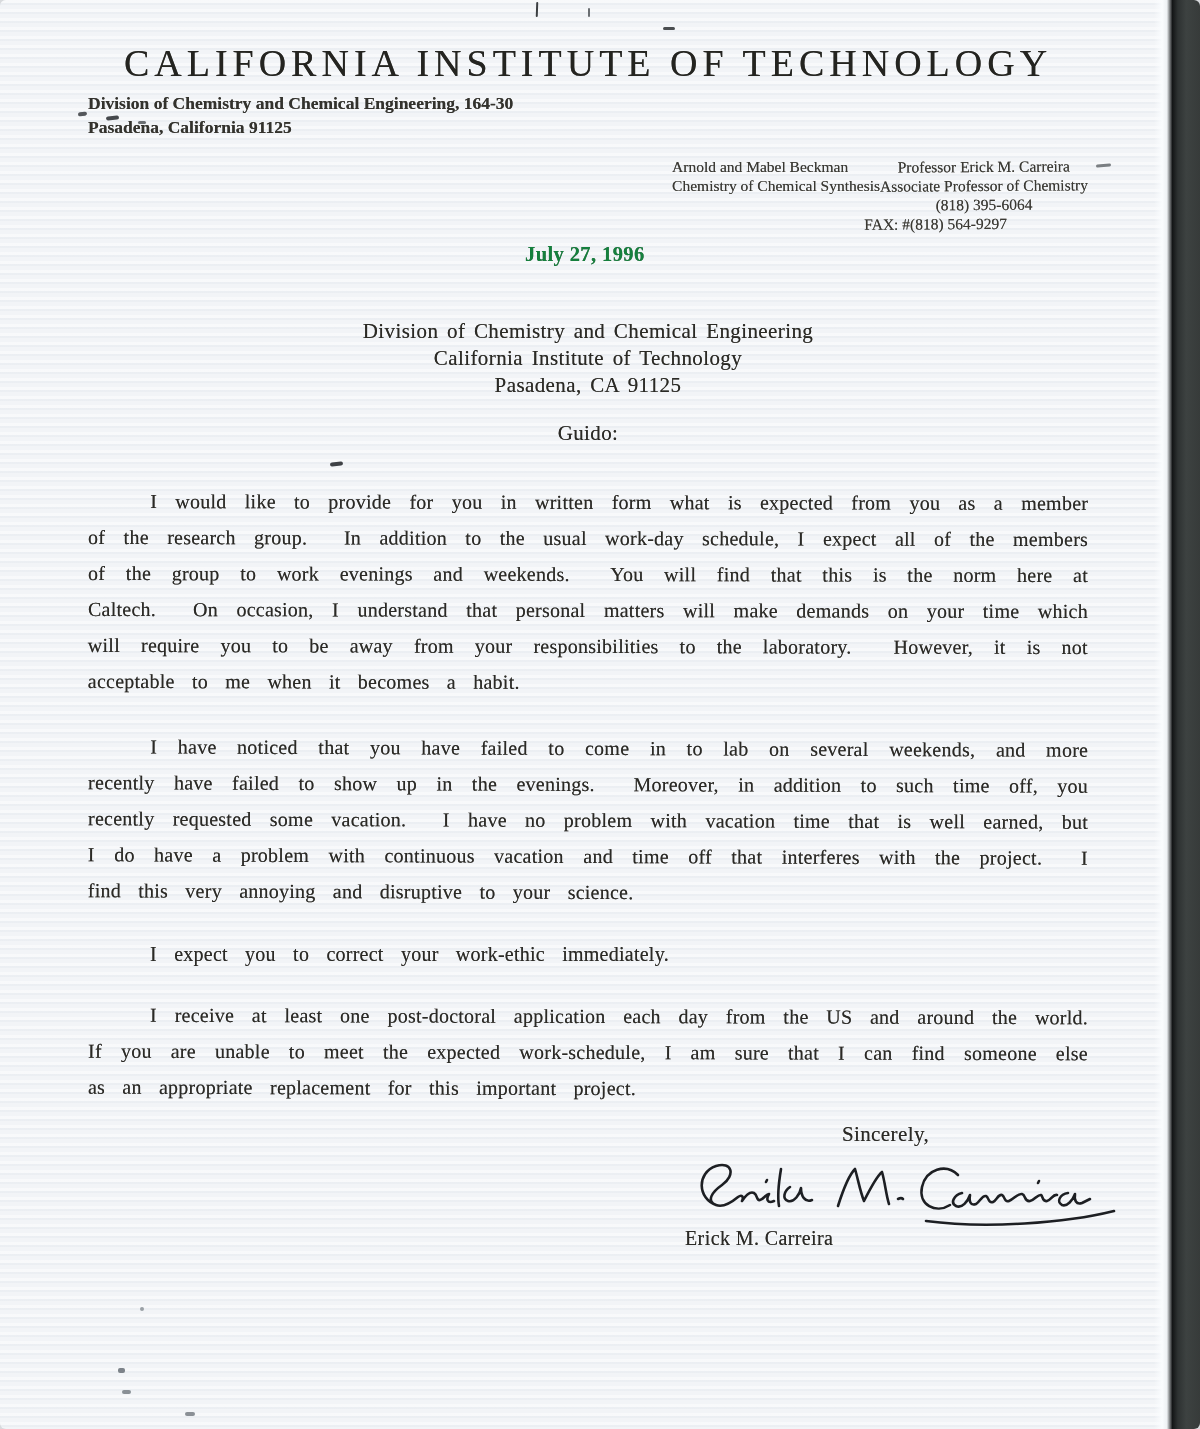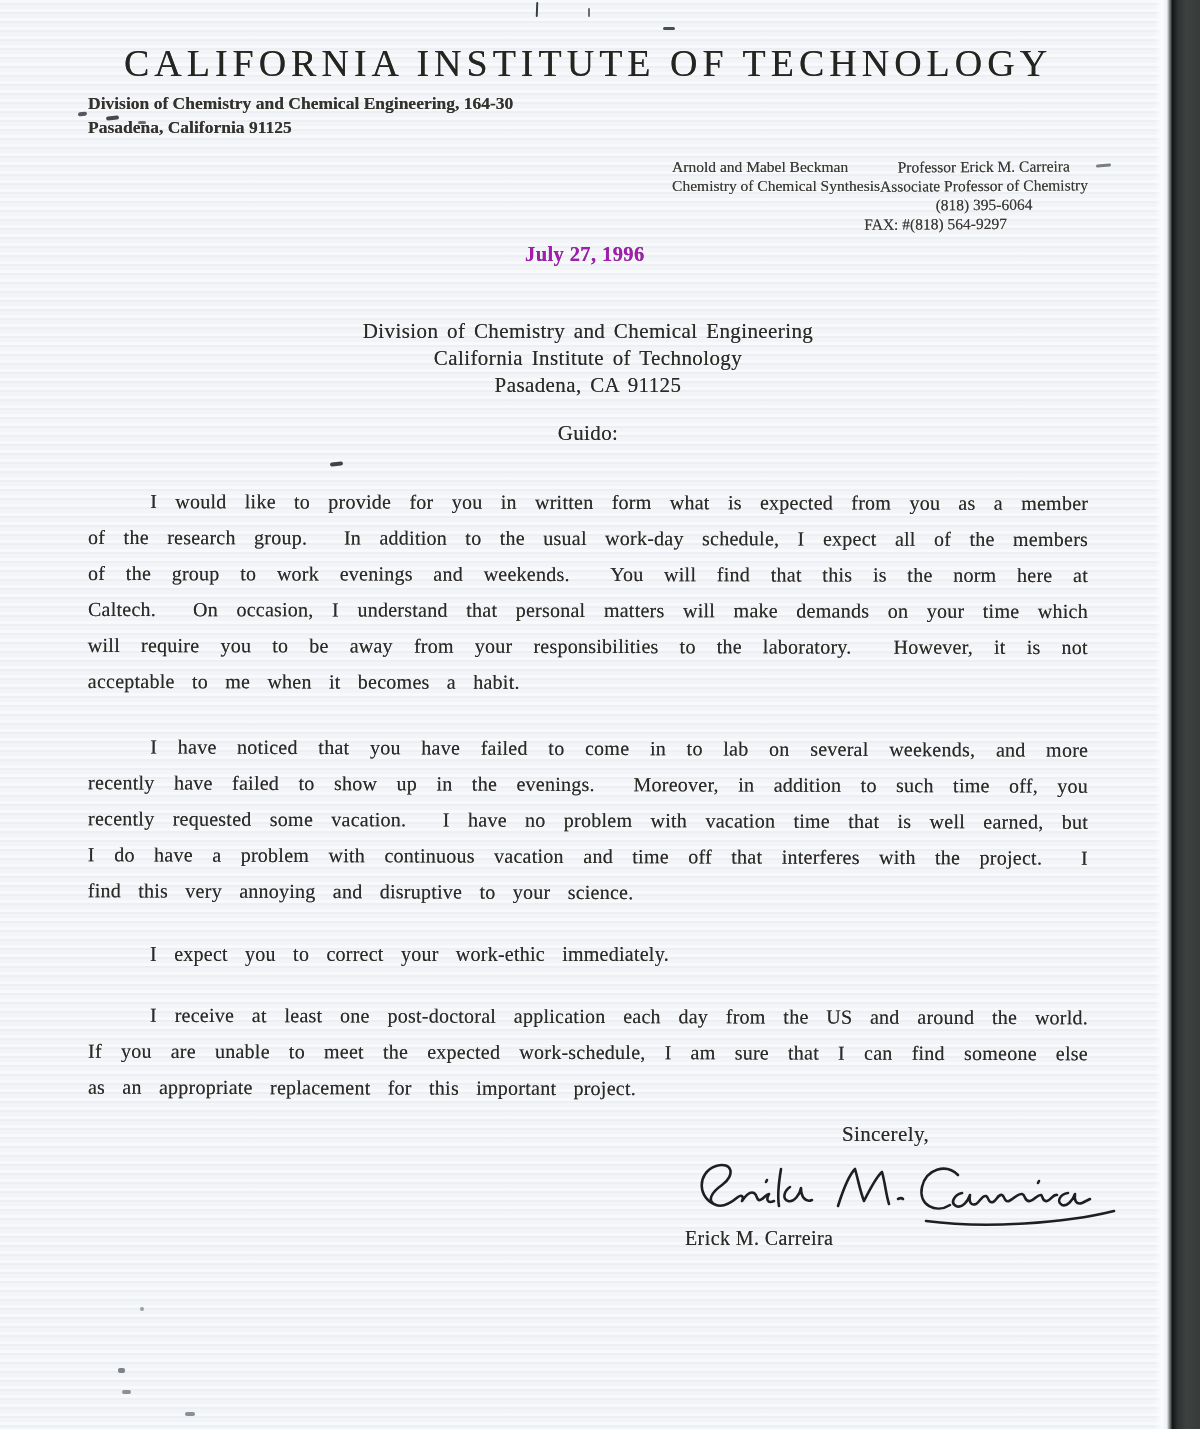--- a/index.html
+++ b/index.html
@@ -4,20 +4,21 @@
 <style>
   html, body { margin: 0; padding: 0; background: #d8dadd; }
   .scan {
     position: relative;
     width: 1200px;
     height: 1429px;
     background: #f2f4f7;
     overflow: hidden;
     font-family: "Liberation Serif", serif;
     color: #2b2a26;
+    border-radius: 6px;
   }
   
   .grain {
     position: absolute; inset: 0;
     background:
       repeating-linear-gradient(180deg,
         rgba(255,255,255,0.45) 0px, rgba(255,255,255,0.45) 3px,
         rgba(213,220,228,0.22) 3px, rgba(213,220,228,0.22) 5px,
         rgba(255,255,255,0.0) 5px, rgba(255,255,255,0.0) 9px);
     pointer-events: none;
@@ -75,21 +76,21 @@
     text-align: center;
     color: #3a3933;
     transform: rotate(-0.4deg);
   }
   .prof-block .fax-line { transform: translateX(-16px); text-align: left; }
   .date-line {
     margin: 10px 0 4px 437px;
     font-size: 20.5px;
     font-weight: bold;
     letter-spacing: 0.4px;
-    color: #a21caf;
+    color: #15803d;
   }
   .recipient {
     margin-top: 52px;
     font-size: 21px;
     line-height: 27px;
     letter-spacing: 0.4px;
     word-spacing: 3px;
     color: #2b2a25;
     text-align: center;
   }

